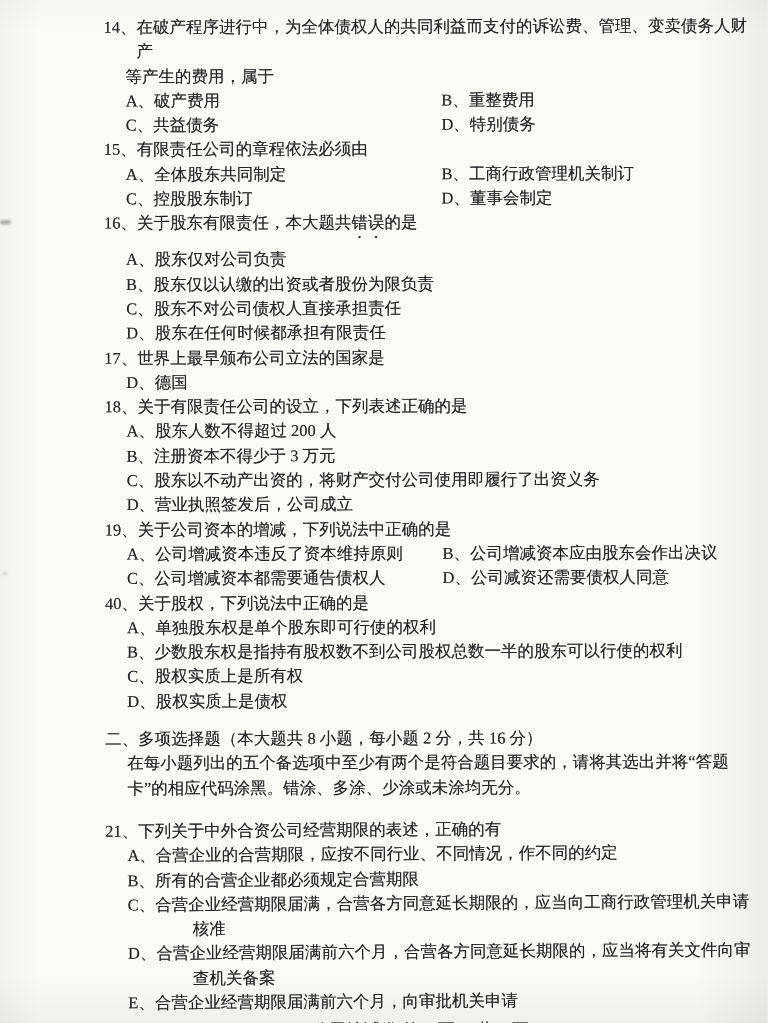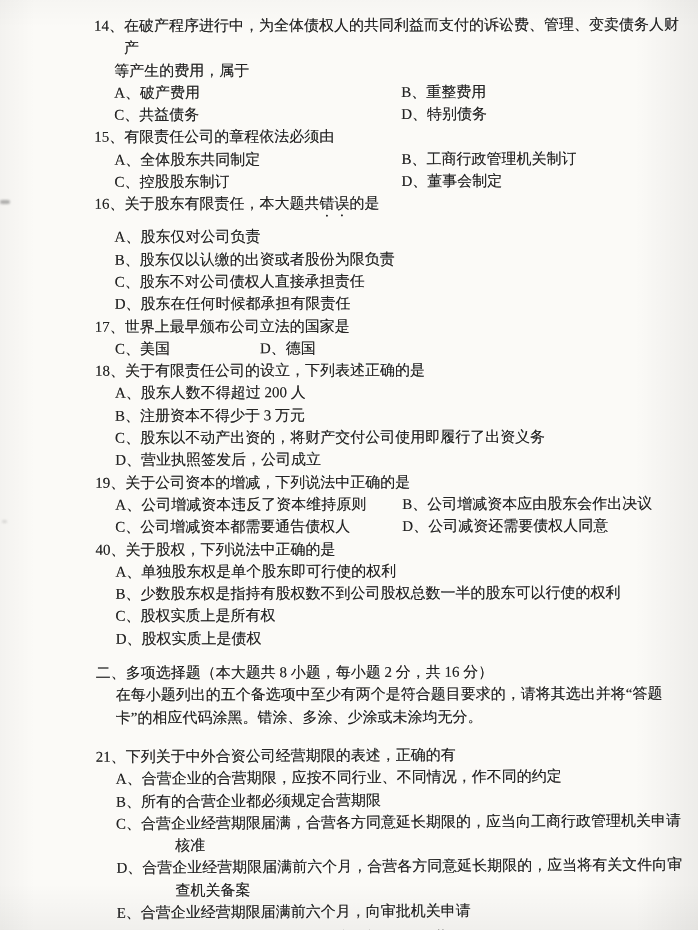--- a/index.html
+++ b/index.html
@@ -117,21 +117,20 @@
       <span class="opt">D、股东在任何时候都承担有限责任</span>
     </div>
   </section>
 
   <section>
     <div class="qline">
       <span class="qnum">17、</span>
       <span class="qtext">世界上最早颁布公司立法的国家是</span>
     </div>
     <div class="optrow4">
-      <span class="c">C、美国</span>
       <span class="c">D、德国</span>
     </div>
   </section>
 
   <section>
     <div class="qline">
       <span class="qnum">18、</span>
       <span class="qtext">关于有限责任公司的设立，下列表述正确的是</span>
     </div>
     <div class="optstack">

